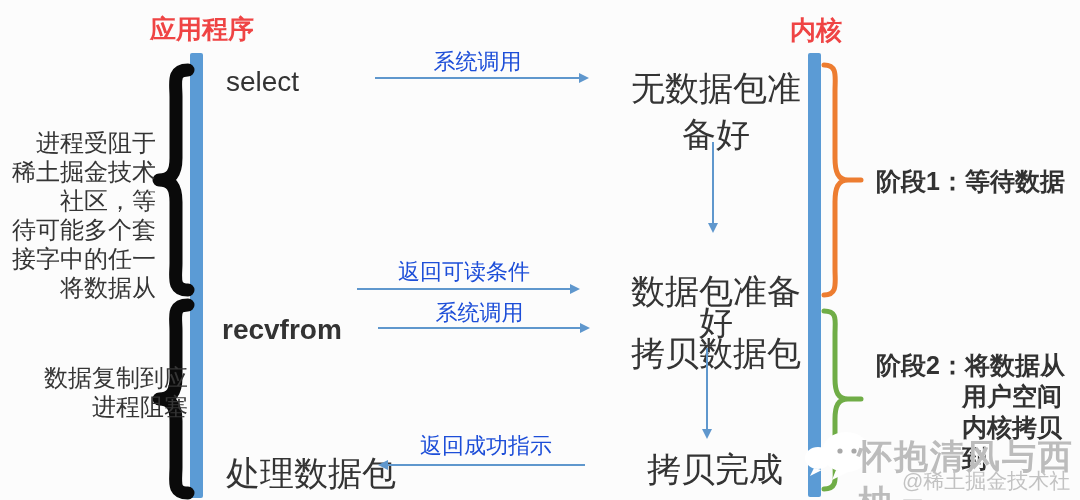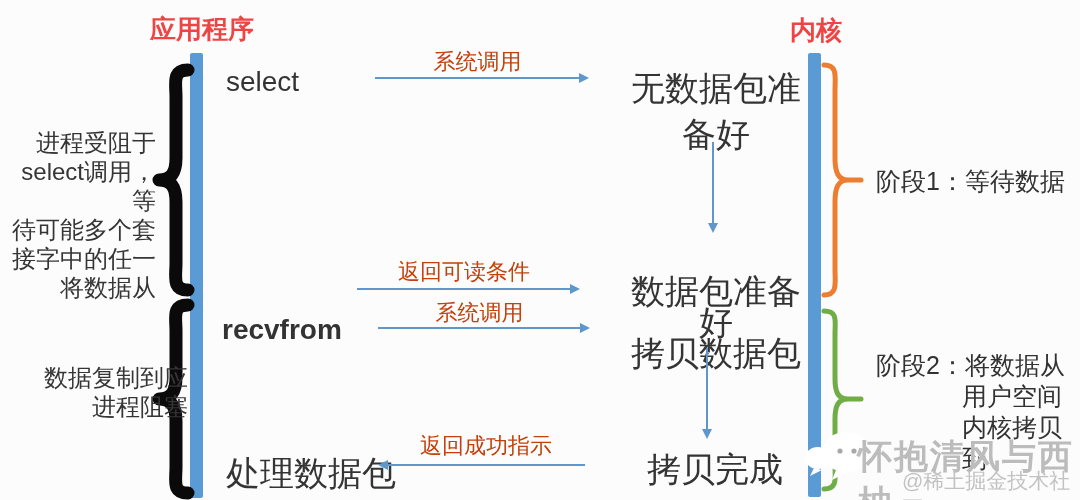--- a/index.html
+++ b/index.html
@@ -7,22 +7,22 @@
     width:1080px;height:500px;position:relative;overflow:hidden;
     background:#fcfcfc;
     font-family:"Liberation Sans","DejaVu Sans",sans-serif;
     color:#383838;
   }
   .abs{position:absolute;}
   .title{font-size:26px;font-weight:600;color:#ef4444;}
   .lbl{font-size:28px;color:#333;}
   .klbl{font-size:34px;font-weight:500;color:#343434;}
   .note{font-size:24px;line-height:29px;font-weight:500;color:#353535;text-align:right;}
-  .phase{font-size:25px;line-height:31px;font-weight:400;color:#323232;}
-  .arrow-label{font-size:22px;font-weight:500;color:#c2410c;text-align:center;}
+  .phase{font-size:25px;line-height:31px;font-weight:700;color:#323232;}
+  .arrow-label{font-size:22px;font-weight:500;color:#1d4ed8;text-align:center;}
   .vbar{position:absolute;width:13px;background:#5b9bd5;border-radius:2px;}
   .harrow{position:absolute;height:2px;background:#5f97cd;}
   .harrow.right::after{
     content:'';position:absolute;right:-9px;top:-4px;width:0;height:0;
     border-left:10px solid #5f97cd;border-top:5px solid transparent;border-bottom:5px solid transparent;
   }
   .harrow.left::before{
     content:'';position:absolute;left:-9px;top:-4px;width:0;height:0;
     border-right:10px solid #5f97cd;border-top:5px solid transparent;border-bottom:5px solid transparent;
   }
@@ -52,21 +52,21 @@
 </div>
 
 <div class="abs" style="left:155px;top:301px;">
   <svg width="42" height="196" viewBox="0 0 42 196">
     <path d="M 33 4 C 17 4 21 16 21 30 L 21 76 C 21 90 17 98 4 98 C 17 98 21 106 21 120 L 21 166 C 21 180 17 192 33 192" fill="none" stroke="#0a0a0a" stroke-width="13" stroke-linecap="round" stroke-linejoin="round"></path>
   </svg>
 </div>
 
 <div class="abs note" style="left:0px;top:128px;width:156px;">
   <div>进程受阻于</div>
-  <div>select调用，等</div>
+  <div>稀土掘金技术社区，等</div>
   <div>待可能多个套</div>
   <div>接字中的任一</div>
   <div>将数据从</div>
 </div>
 <div class="abs note" style="left:0px;top:363px;width:150px;margin-left:38px;">
   <div>数据复制到应</div>
   <div>进程阻塞</div>
 </div>
 
 <div class="abs lbl" style="left:226px;top:66px;">select</div>

